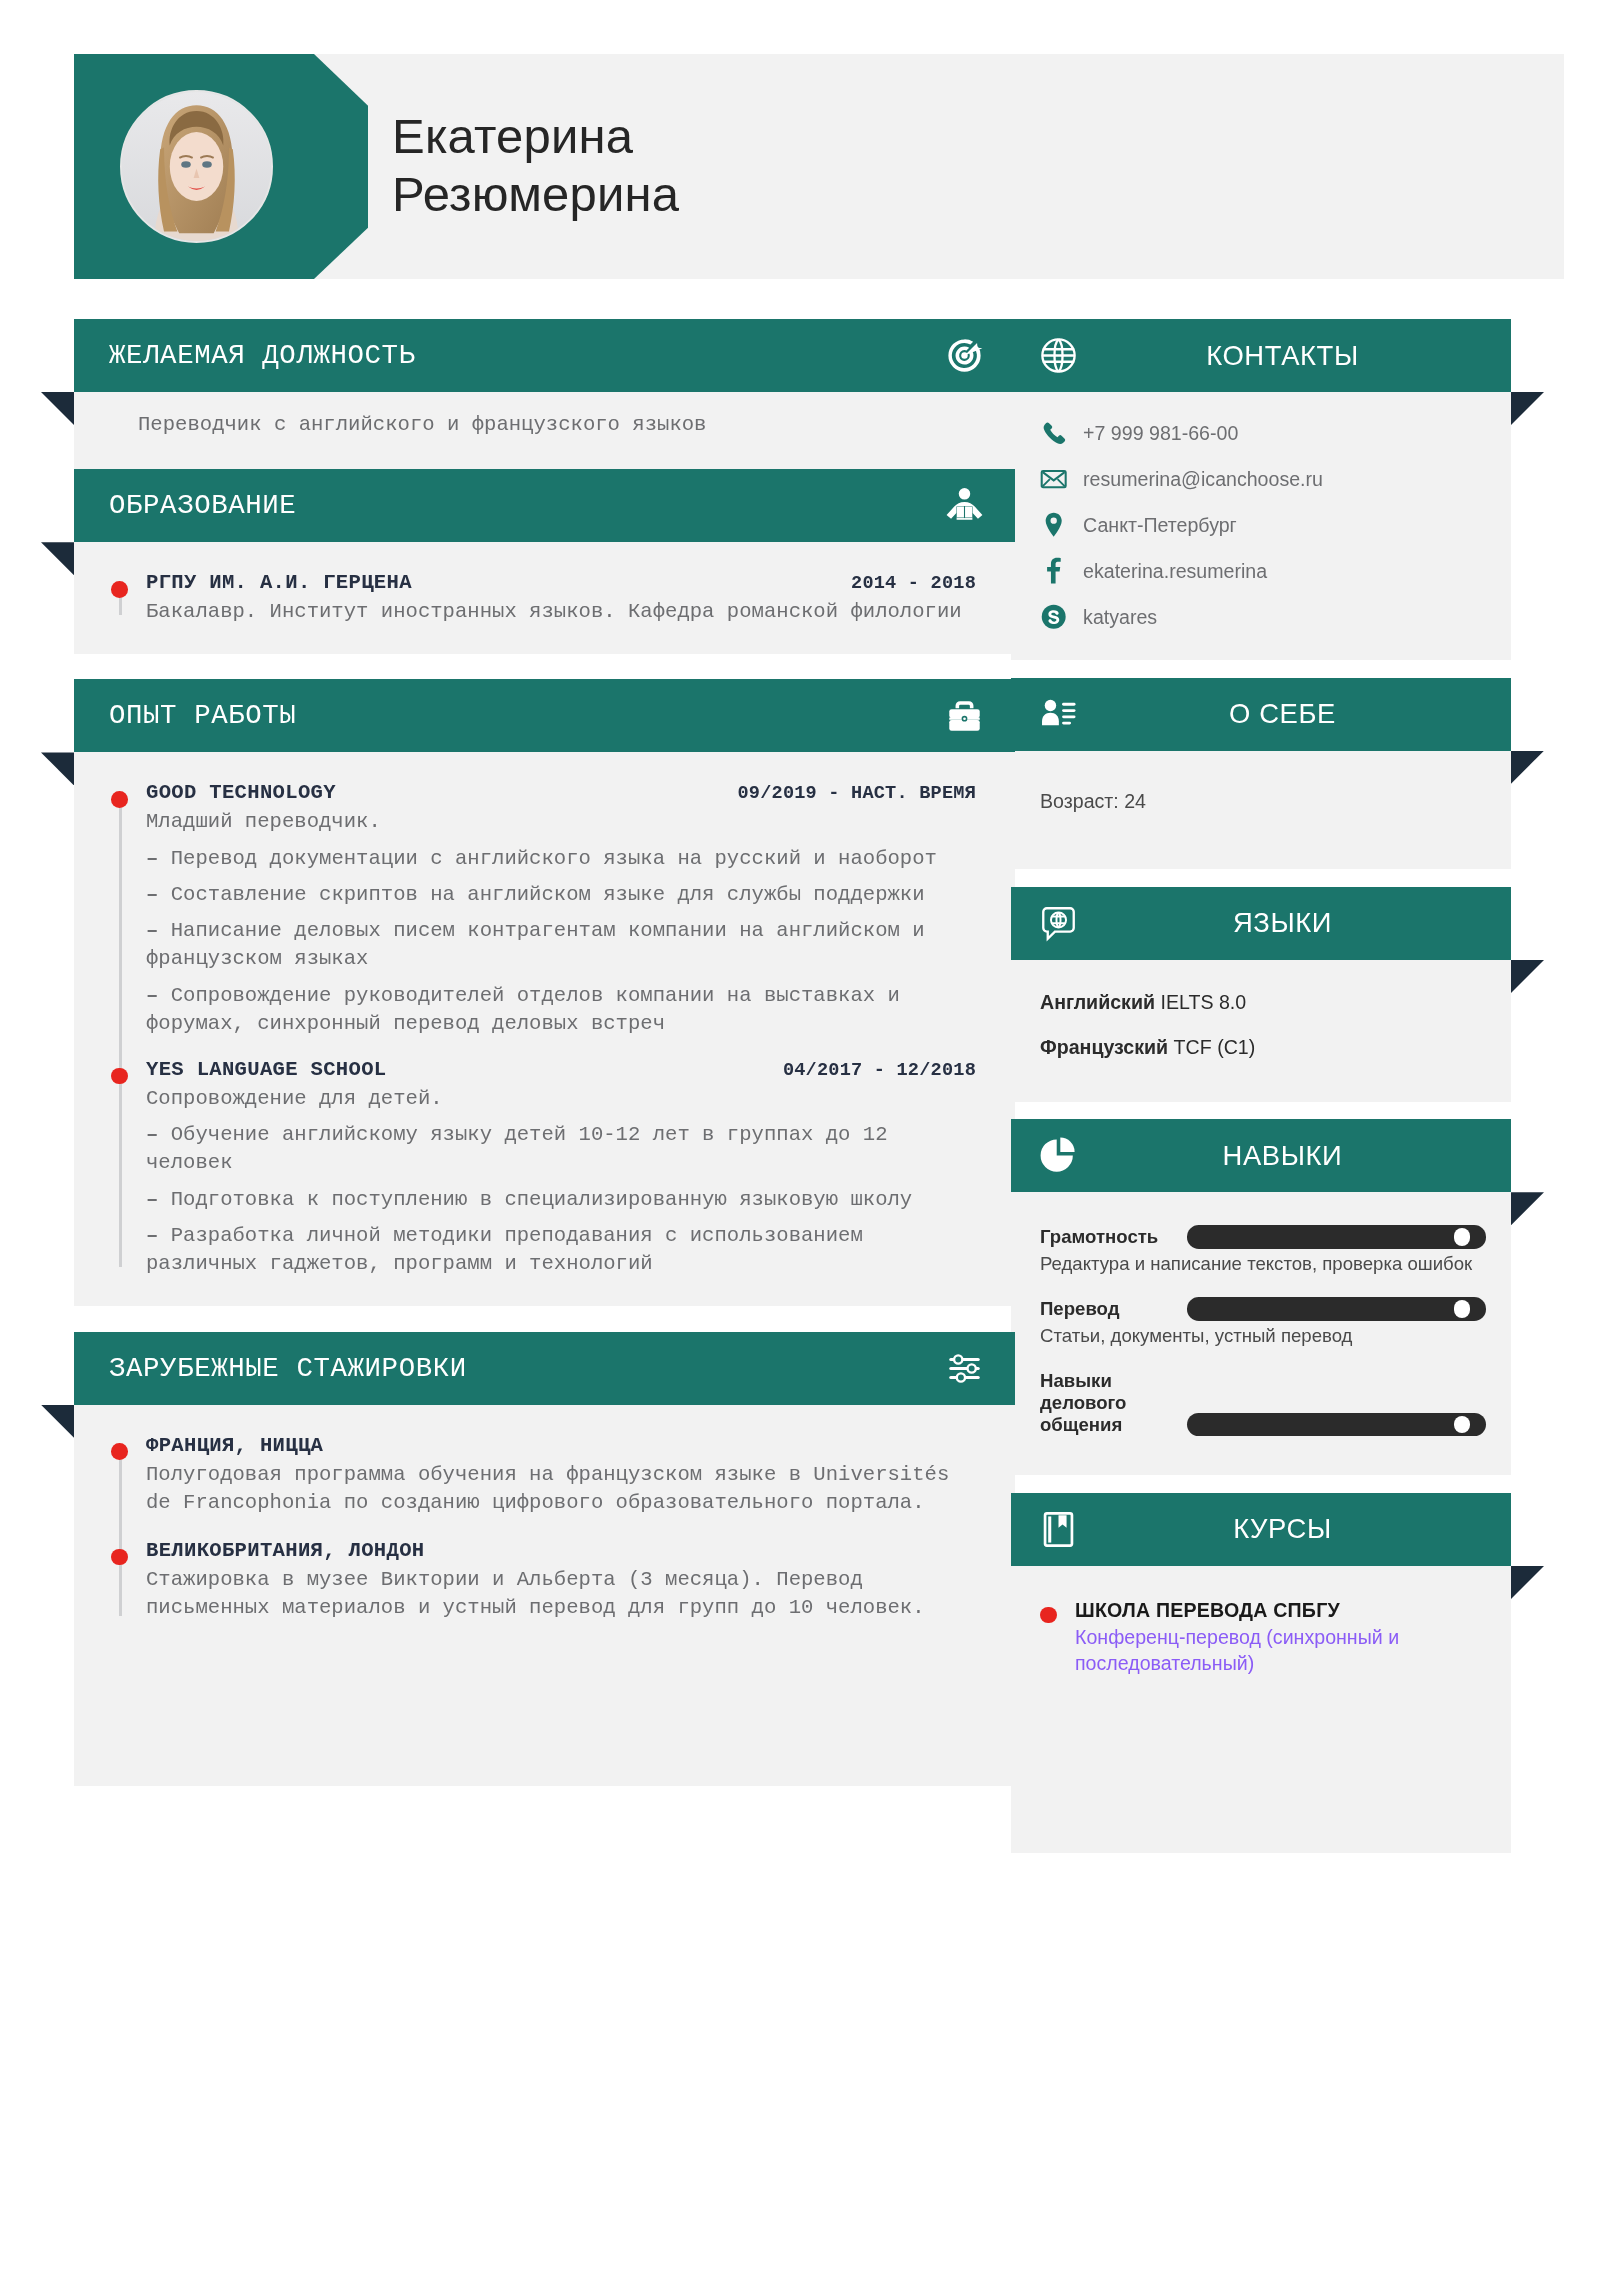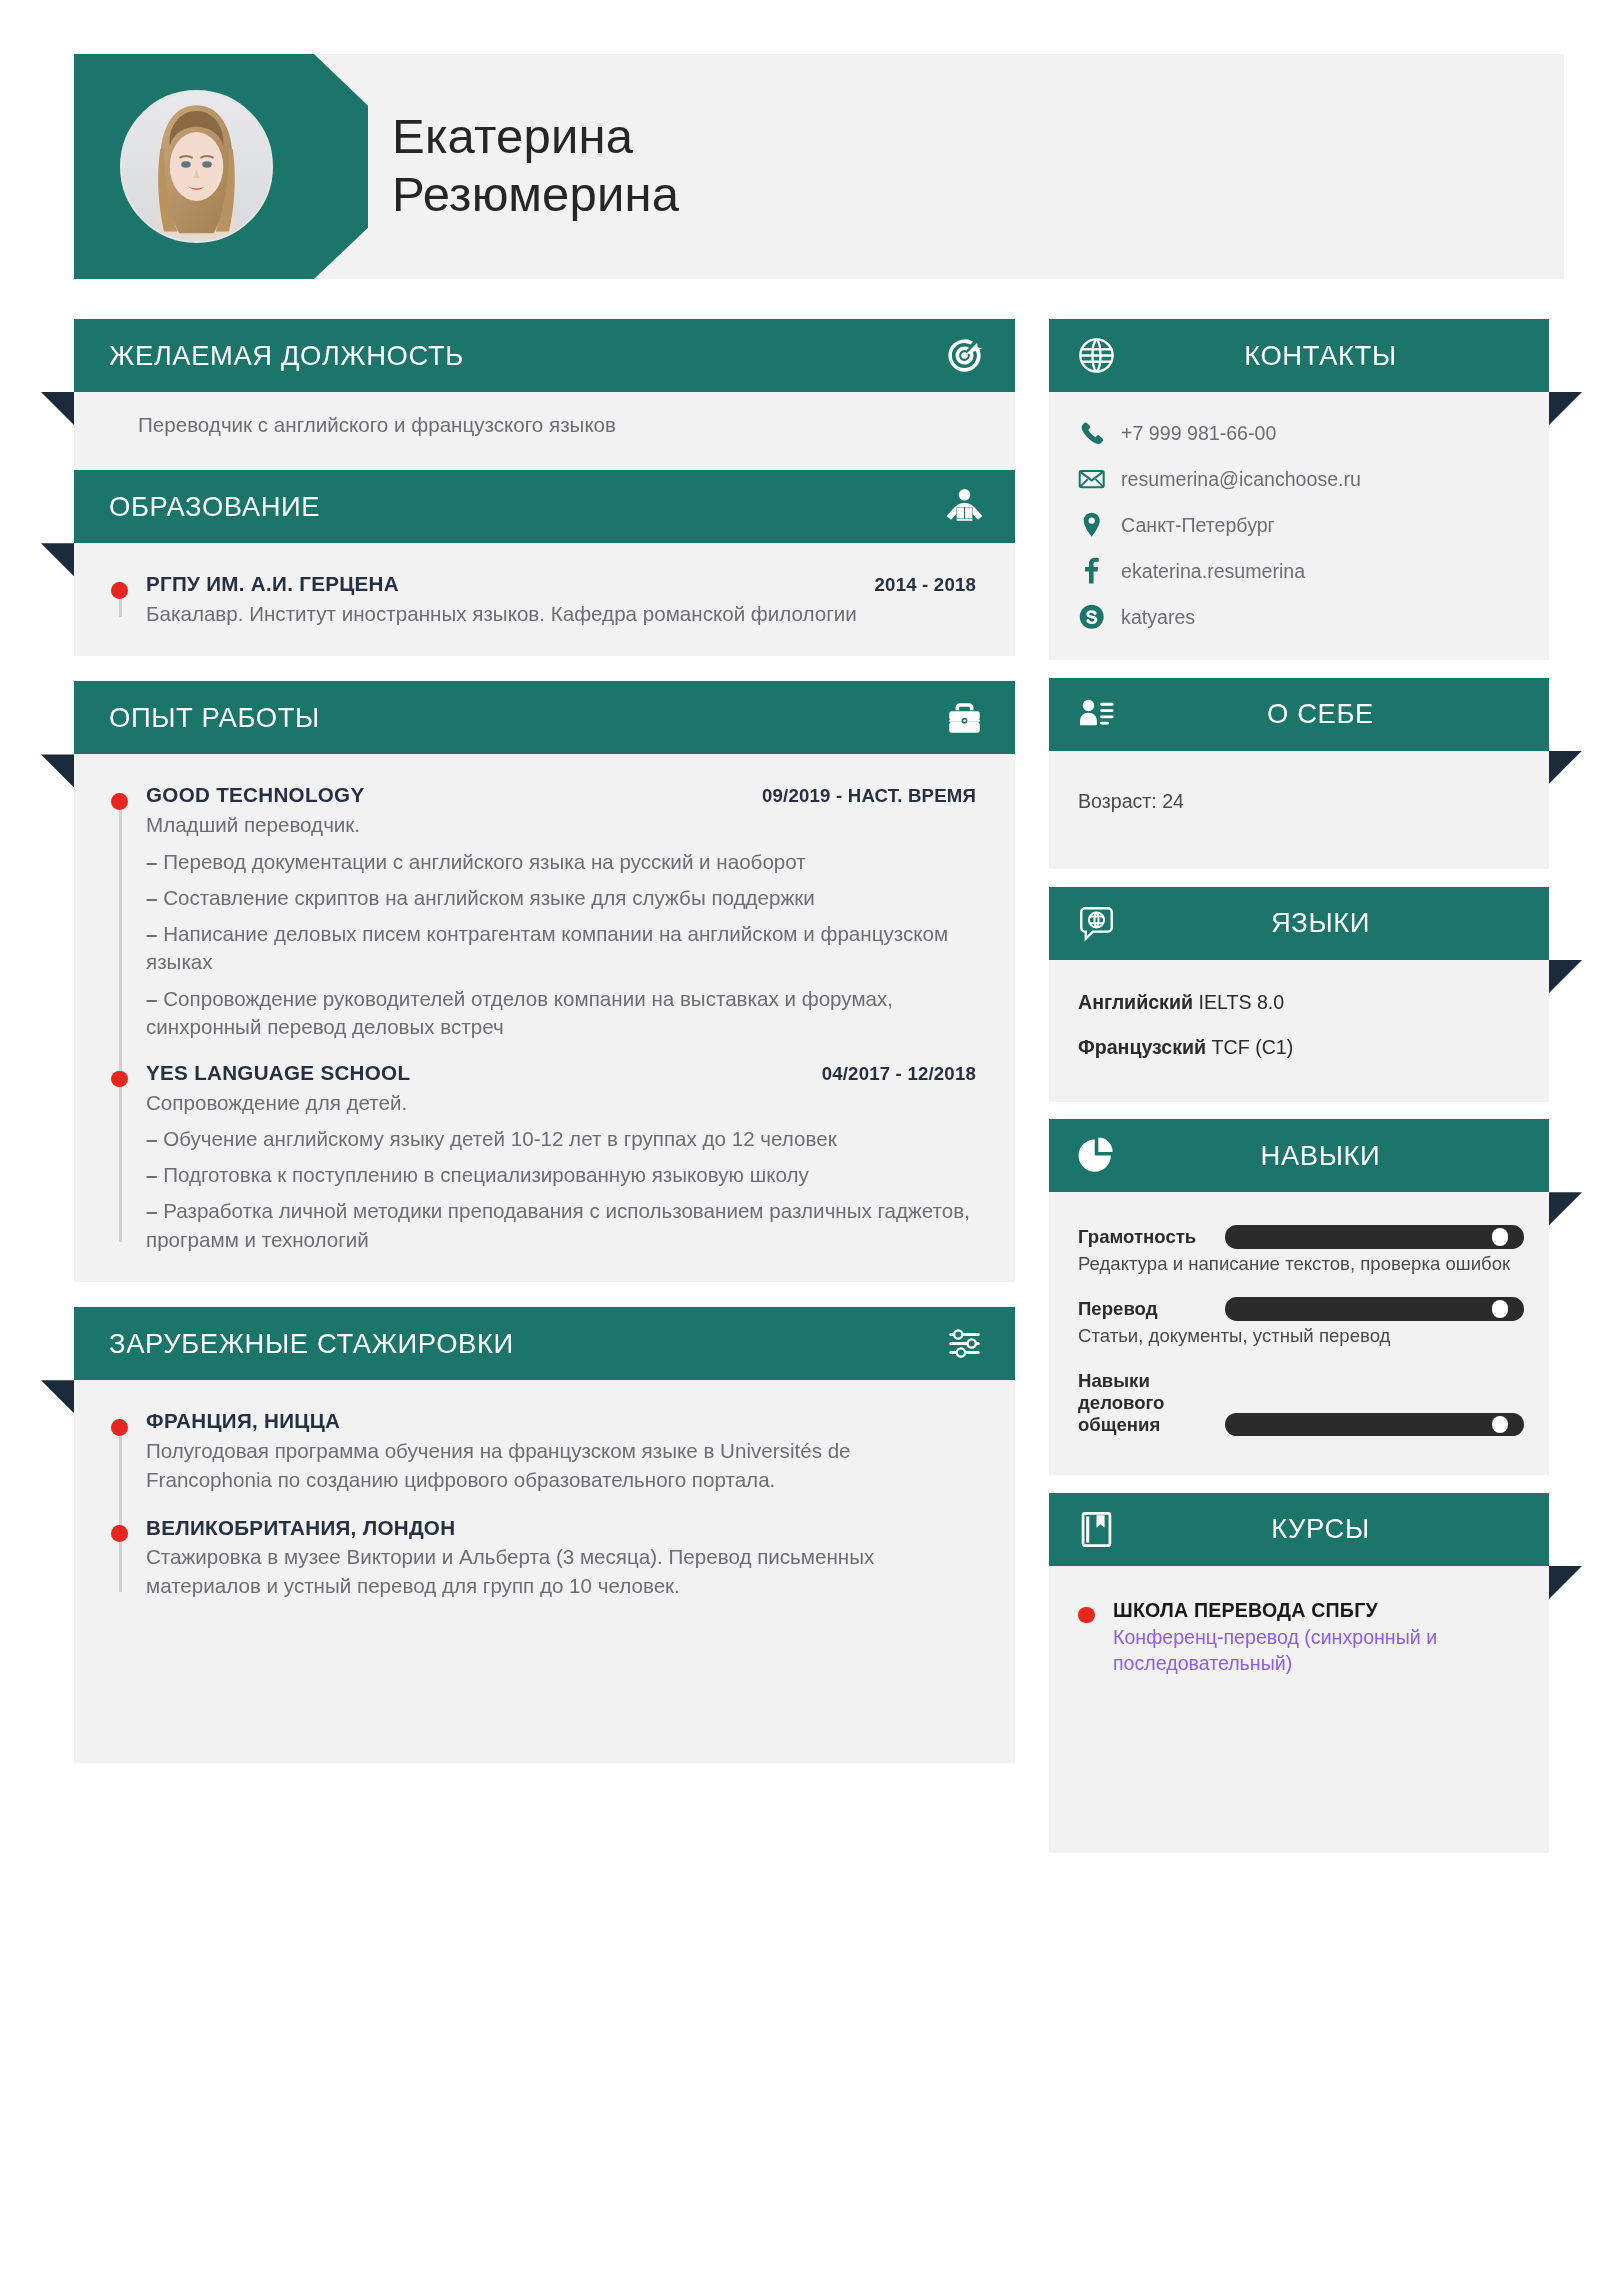--- a/index.html
+++ b/index.html
@@ -32,22 +32,22 @@
   .name-block {
     position: absolute; left: 318px; top: 54px;
     line-height: 1.18;
   }
   .name-line {
     font-size: 49px; font-weight: 400; color: #262626;
     letter-spacing: 0.2px; white-space: nowrap;
   }
 
   
-  .col-left  { position: absolute; left: 74px;  top: 319px; width: 941px; }
-  .col-right { position: absolute; left: 1049px; top: 319px; width: 500px; }
+  .col-left  { position: absolute; left: 74px;  top: 319px; width: 941px; font-family: Liberation Mono, monospace; }
+  .col-right { position: absolute; left: 1011px; top: 319px; width: 500px; }
 
   
   .sec { position: relative; margin-bottom: 0; }
   .bar {
     position: relative;
     background: #1b756b;
     height: 73px;
     display: flex; align-items: center;
     color: #ffffff;
     z-index: 3;

